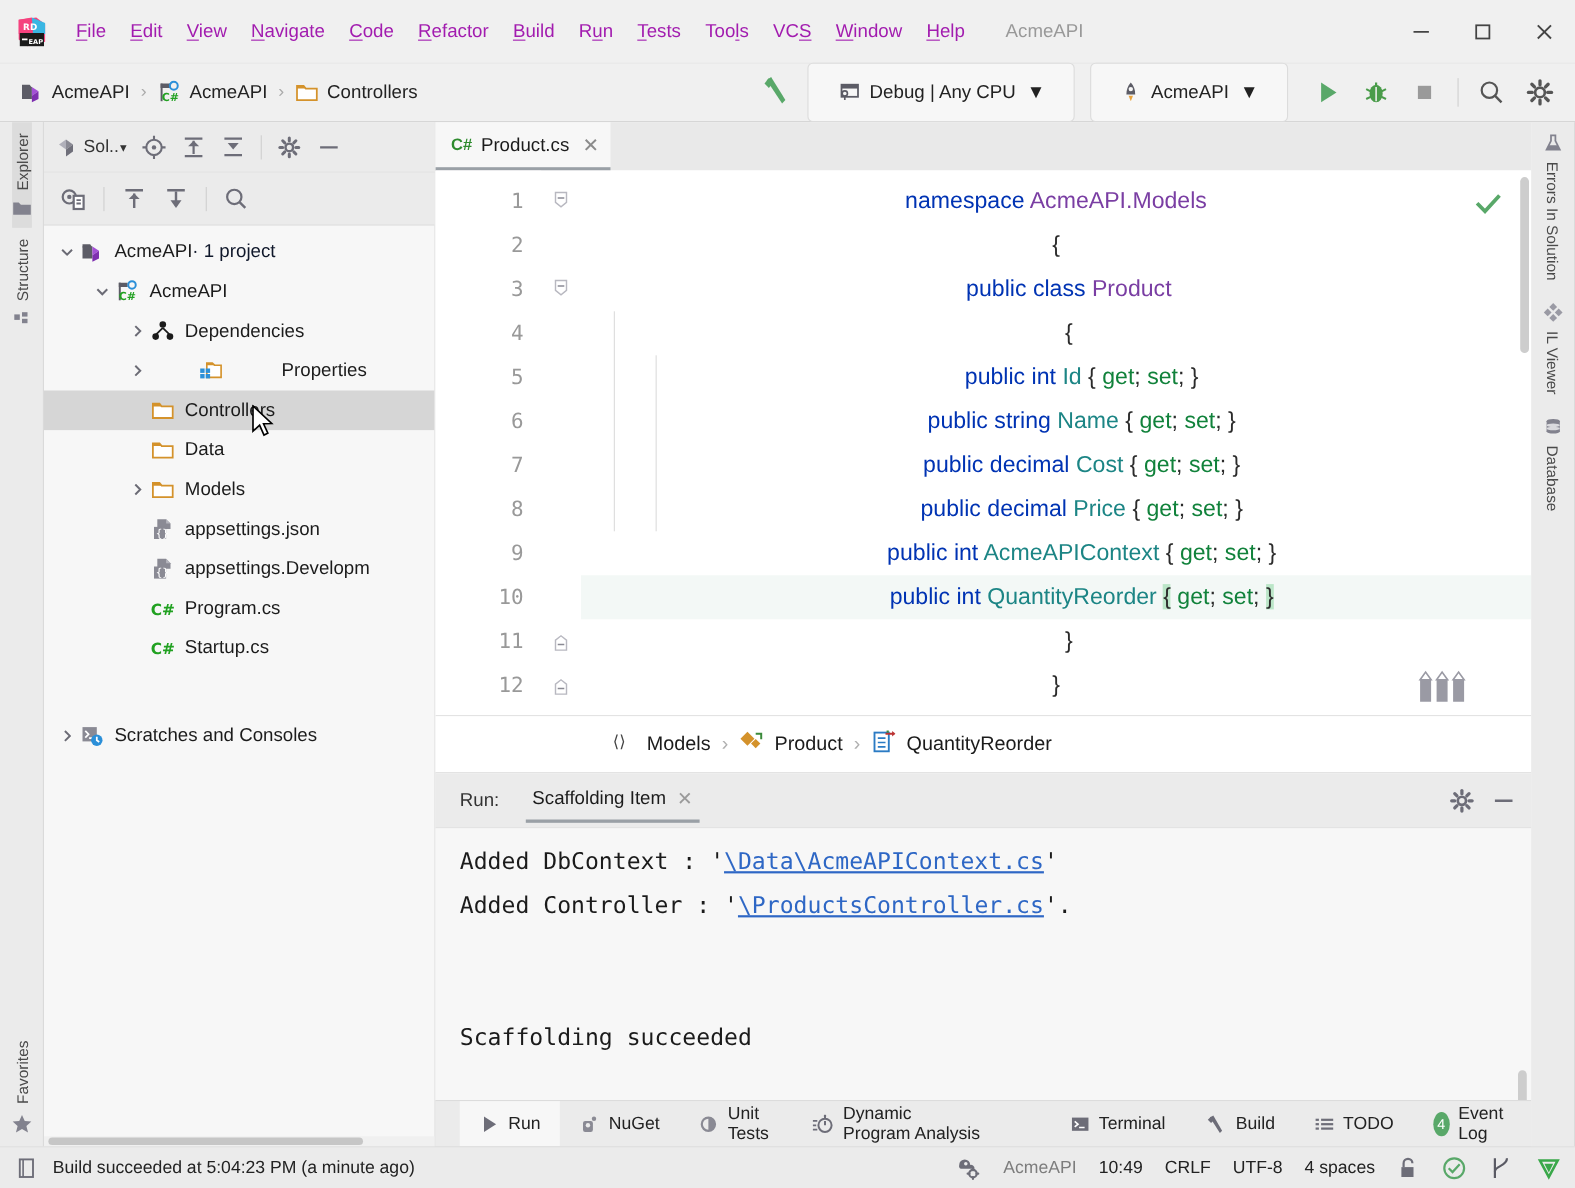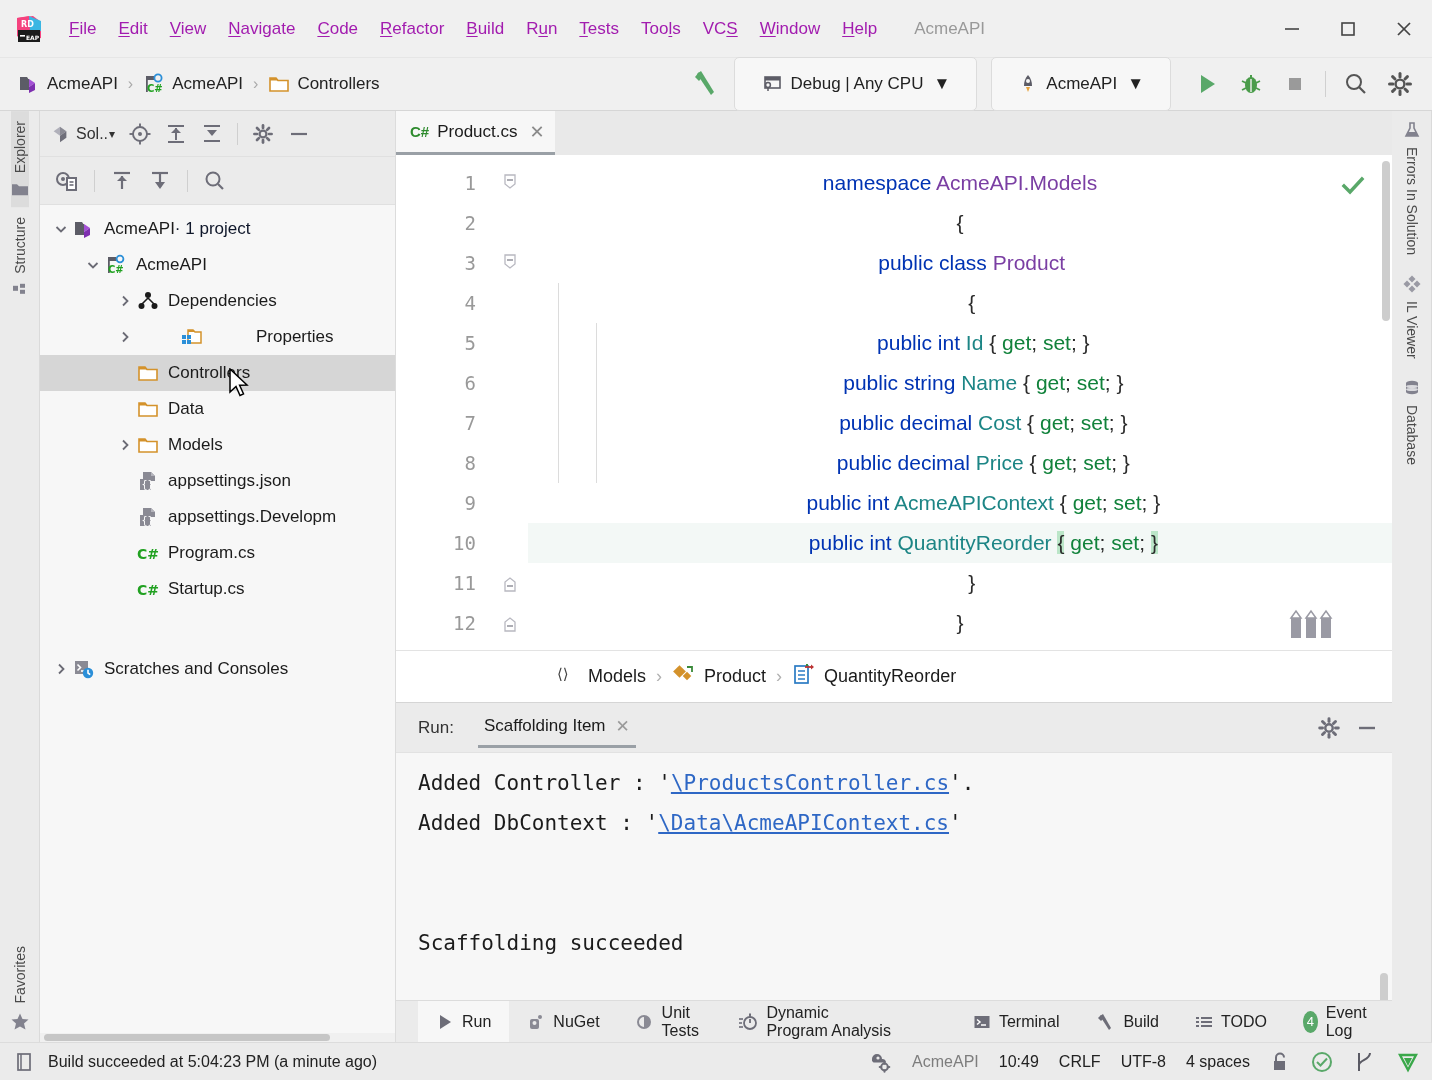--- a/index.html
+++ b/index.html
@@ -797,22 +797,22 @@
             </div>
             <div class="exp-btn">
               <svg width="26" height="26" viewBox="0 0 26 26">
                   <line x1="5" y1="13" x2="21" y2="13" stroke="#6d6d78" stroke-width="2.4"></line>
                 </svg>
             </div>
           </div>
         </div>
         <div class="console" id="console">
           <div class="vscroll-r"></div>
-        <div class="coline"><span>Added Controller : '</span><span class="link">\ProductsController.cs</span><span>'.</span></div>
-            <div class="coline"><span>Added DbContext : '</span><span class="link">\Data\AcmeAPIContext.cs</span><span>'</span></div>
+        <div class="coline"><span>Added DbContext : '</span><span class="link">\Data\AcmeAPIContext.cs</span><span>'</span></div>
+            <div class="coline"><span>Added Controller : '</span><span class="link">\ProductsController.cs</span><span>'.</span></div>
             <div class="coline"><span></span></div>
             <div class="coline"><span></span></div>
             <div class="coline"><span>Scaffolding succeeded</span></div>
           </div>
       </div>
 
       <div class="bottomtabs" id="bottomtabs">
           <div class="btab active">
             <span style="display: flex;">
               <svg width="18" height="18" viewBox="0 0 18 18">

